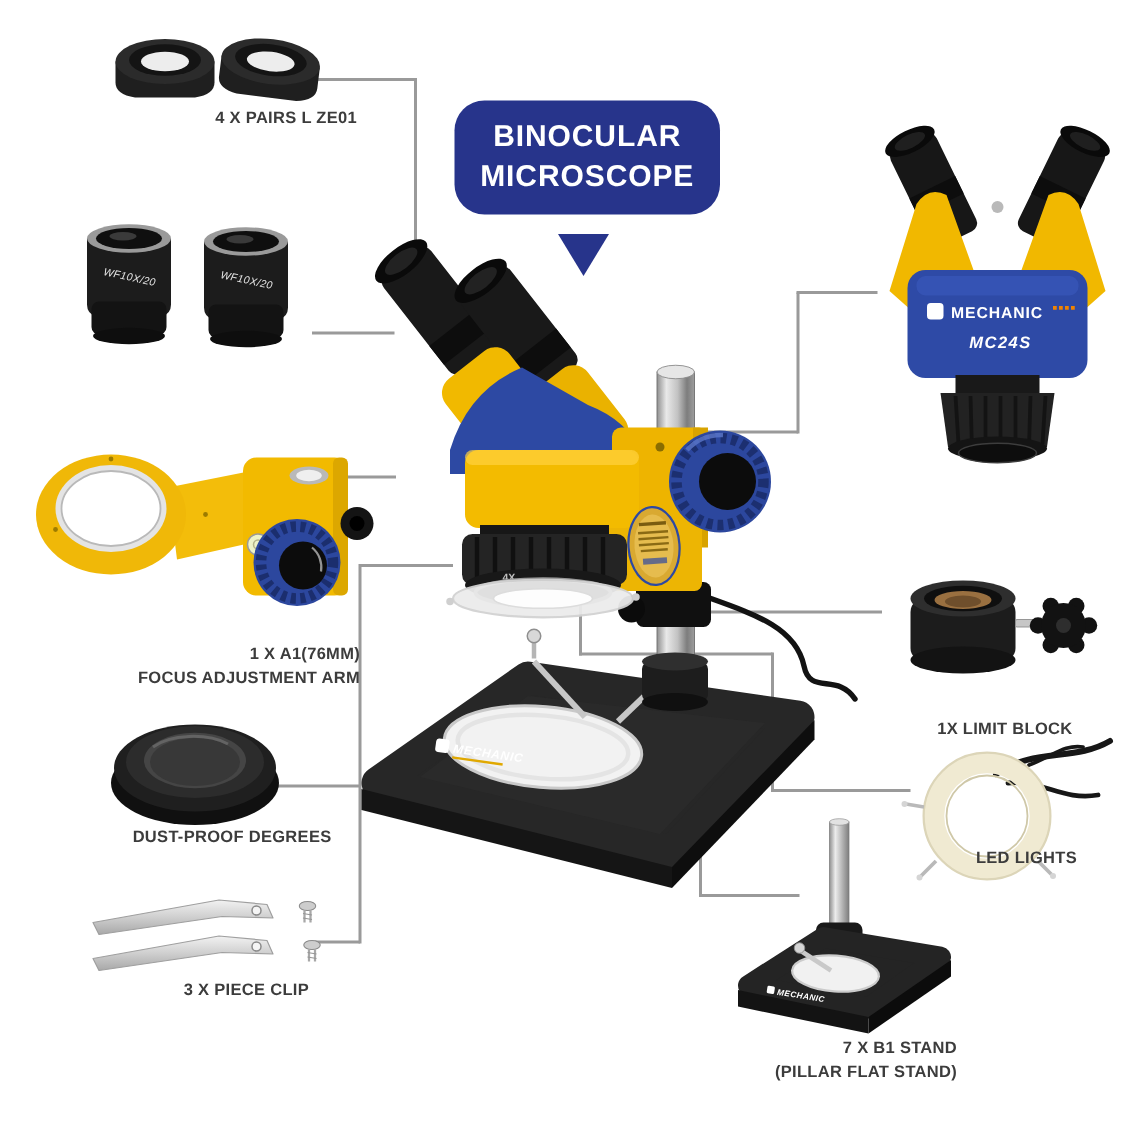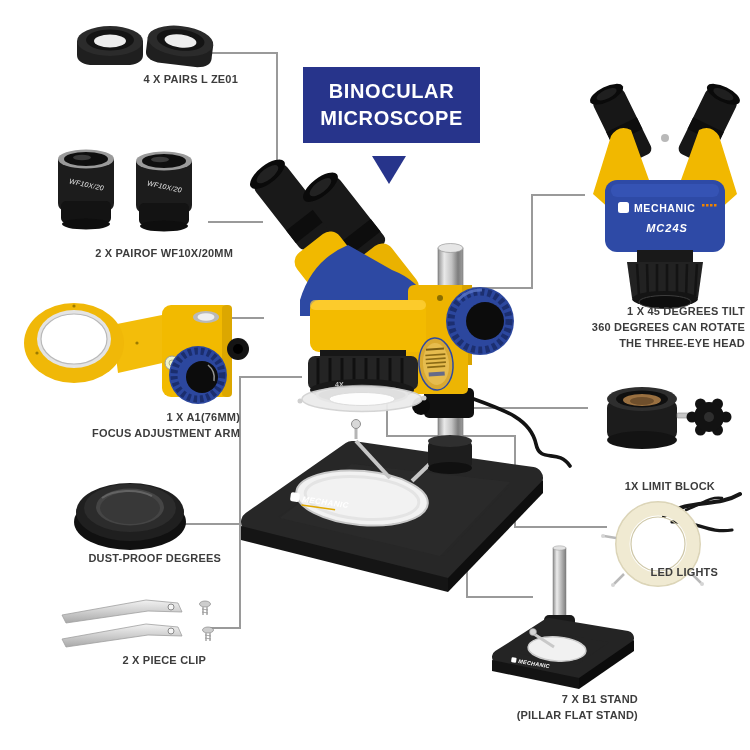--- a/index.html
+++ b/index.html
@@ -4,21 +4,21 @@
 <style>
   html,body{margin:0;padding:0;background:#fff;}
   #stage{position:relative;width:750px;height:750px;background:#ffffff;overflow:hidden;
          font-family:"Liberation Sans",sans-serif;}
   .cl{position:absolute;background:#9a9a9a;z-index:1;}
   svg.part{position:absolute;z-index:2;overflow:visible;}
   .lbl{position:absolute;z-index:3;text-align:right;font-size:11px;font-weight:bold;
        color:#3c3c3c;line-height:16px;letter-spacing:.2px;}
   .banner{position:absolute;left:303px;top:67px;width:177px;height:76px;background:#27348b;
           color:#fff;text-align:center;font-weight:bold;font-size:20px;line-height:27px;
-          padding-top:11px;box-sizing:border-box;letter-spacing:.6px;z-index:3;}
+          padding-top:11px;box-sizing:border-box;letter-spacing:.6px;z-index:3;border-radius:20px;}
   .tri{position:absolute;left:372px;top:156px;width:0;height:0;z-index:3;
        border-left:17px solid transparent;border-right:17px solid transparent;
        border-top:28px solid #27348b;}
   svg text{font-family:"Liberation Sans",sans-serif;}
   .ept{font-size:7px;font-style:italic;fill:#e8e8e8;text-anchor:middle;letter-spacing:.3px;}
   .hb{font-size:10.5px;font-weight:bold;fill:#ffffff;letter-spacing:.6px;}
   .hm{font-size:11px;font-weight:bold;font-style:italic;fill:#ffffff;letter-spacing:1px;text-anchor:middle;}
   .bb{font-size:8px;font-weight:bold;font-style:italic;fill:#ffffff;letter-spacing:.5px;}
   .sb{font-size:5.5px;font-weight:bold;font-style:italic;fill:#ffffff;letter-spacing:.3px;}
   .lm{font-size:7px;font-weight:bold;fill:#bdbdbd;}
@@ -85,21 +85,20 @@
       <path d="M3,14 L3,58 Q3,64 9,66 L53,66 Q59,64 59,58 L59,14 Z" fill="#1c1c1c"></path>
       <rect x="6" y="56" width="50" height="22" rx="5" fill="#131313"></rect>
       <ellipse cx="31" cy="79" rx="24" ry="5.5" fill="#0e0e0e"></ellipse>
       <ellipse cx="31" cy="14" rx="28" ry="9.5" fill="#9a9a9a"></ellipse>
       <ellipse cx="31" cy="14" rx="22" ry="7" fill="#0f0f0f"></ellipse>
       <ellipse cx="27" cy="12.5" rx="9" ry="2.8" fill="#3a3a3a"></ellipse>
       <text x="31" y="42" transform="rotate(12 31 42)" class="ept">WF10X/20</text>
     </g>
   </svg>
   <div class="lbl" style="left:43px;top:245px;width:190px">
-    <div>2 X PAIROF WF10X/20MM</div>
   </div>
 
   <svg class="part" style="left:12px;top:293px" width="240" height="118" viewBox="0 0 240 118">
     <polygon points="100,32 160,20 168,66 106,80" fill="#f3bd0a"></polygon>
     <ellipse cx="62" cy="50" rx="50" ry="40" fill="#f0b808"></ellipse>
     <ellipse cx="62" cy="46" rx="37" ry="29" fill="#e4e4e4"></ellipse>
     <ellipse cx="62" cy="46" rx="33" ry="25" fill="#ffffff" stroke="#b9b9b9" stroke-width="1.2"></ellipse>
     <circle cx="62" cy="13" r="1.6" fill="#9c7b00"></circle>
     <circle cx="25" cy="60" r="1.6" fill="#9c7b00"></circle>
     <circle cx="125" cy="50" r="1.6" fill="#9c7b00"></circle>
@@ -109,21 +108,21 @@
     <ellipse cx="194" cy="24" rx="8.5" ry="3.8" fill="#efefef"></ellipse>
     <circle cx="160" cy="70" r="7" fill="#eef3c8" stroke="#9a9a9a"></circle>
     <circle cx="160" cy="70" r="3" fill="none" stroke="#b5b58a"></circle>
     <circle cx="226" cy="56" r="11" fill="#141414"></circle>
     <circle cx="226" cy="56" r="5" fill="#000000"></circle>
     <circle cx="186" cy="82" r="29" fill="#2c479e"></circle>
     <circle cx="186" cy="82" r="24" fill="none" stroke="#1b2e6e" stroke-width="7" stroke-dasharray="3.4 3"></circle>
     <circle cx="190" cy="84" r="16" fill="#0c0c0c"></circle>
     <path d="M196,72 A17,17 0 0 1 202,88" stroke="#cfcfcf" stroke-width="1.5" fill="none" opacity=".7"></path>
   </svg>
-  <div class="lbl" style="left:50px;top:409px;width:190px">
+  <div class="lbl" style="left:50px;top:428px;width:190px">
     <div>1 X A1(76MM)</div>
     <div>FOCUS ADJUSTMENT ARM</div>
   </div>
 
   <svg class="part" style="left:72px;top:478px" width="120" height="80" viewBox="0 0 120 80">
     <ellipse cx="58" cy="44" rx="56" ry="28" fill="#101010"></ellipse>
     <ellipse cx="58" cy="34" rx="54" ry="29" fill="#1f1f1f"></ellipse>
     <ellipse cx="58" cy="30" rx="46" ry="24" fill="#2c2c2c"></ellipse>
     <ellipse cx="58" cy="29" rx="34" ry="18.5" fill="#454545"></ellipse>
     <ellipse cx="58" cy="30" rx="30" ry="16" fill="#383838"></ellipse>
@@ -154,21 +153,21 @@
       <path d="M-2,5 L-2,13 M2,5 L2,13" stroke="#a8a8a8" stroke-width="1.5"></path>
       <path d="M-3,7 L3,8 M-3,10 L3,11" stroke="#969696" stroke-width=".8"></path>
     </g>
     <g transform="translate(150,30)">
       <ellipse cx="0" cy="2" rx="5.5" ry="3" fill="#cdcdcd" stroke="#8a8a8a" stroke-width=".7"></ellipse>
       <path d="M-2,5 L-2,13 M2,5 L2,13" stroke="#a8a8a8" stroke-width="1.5"></path>
       <path d="M-3,7 L3,8 M-3,10 L3,11" stroke="#969696" stroke-width=".8"></path>
     </g>
   </svg>
   <div class="lbl" style="left:48px;top:652px;width:158px">
-    <div>2 X PIECE CLIP</div>
+    <div>3 X PIECE CLIP</div>
   </div>
 
   <svg class="part" style="left:585px;top:92px" width="160" height="210" viewBox="0 0 160 210">
     <g transform="translate(40,40) rotate(-26)">
       <rect x="-17" y="-42" width="34" height="72" rx="6" fill="#171717"></rect>
       <rect x="-17" y="-8" width="34" height="13" fill="#0d0d0d"></rect>
       <ellipse cx="0" cy="-42" rx="18" ry="7.5" fill="#0a0a0a"></ellipse>
       <ellipse cx="0" cy="-42" rx="11" ry="4.5" fill="#1f1f1f"></ellipse>
     </g>
     <g transform="translate(120,40) rotate(26)">
@@ -195,25 +194,20 @@
     <line x1="52" y1="172" x2="54" y2="204" stroke="#131313" stroke-width="2.5"></line>
     <line x1="62" y1="172" x2="63" y2="208" stroke="#131313" stroke-width="2.5"></line>
     <line x1="72" y1="172" x2="72" y2="210" stroke="#131313" stroke-width="2.5"></line>
     <line x1="82" y1="172" x2="82" y2="210" stroke="#131313" stroke-width="2.5"></line>
     <line x1="92" y1="172" x2="92" y2="209" stroke="#131313" stroke-width="2.5"></line>
     <line x1="102" y1="172" x2="101" y2="206" stroke="#131313" stroke-width="2.5"></line>
     <line x1="112" y1="172" x2="110" y2="204" stroke="#131313" stroke-width="2.5"></line>
     <ellipse cx="80" cy="207" rx="33" ry="8" fill="#141414"></ellipse>
     <ellipse cx="80" cy="210" rx="26" ry="6.5" fill="#0d0d0d" stroke="#3d3d3d"></ellipse>
   </svg>
-  <div class="lbl" style="left:550px;top:303px;width:195px">
-    <div>1 X 45 DEGREES TILT</div>
-    <div>360 DEGREES CAN ROTATE</div>
-    <div>THE THREE-EYE HEAD</div>
-  </div>
 
   <svg class="part" style="left:595px;top:382px" width="140" height="75" viewBox="0 0 140 75">
     <rect x="12" y="17" width="70" height="42" rx="9" fill="#1c1c1c"></rect>
     <ellipse cx="47" cy="58" rx="35" ry="9" fill="#131313"></ellipse>
     <ellipse cx="47" cy="17" rx="35" ry="12" fill="#2e2e2e"></ellipse>
     <ellipse cx="47" cy="17" rx="26" ry="8.5" fill="#0f0f0f"></ellipse>
     <ellipse cx="47" cy="18" rx="19" ry="6" fill="#9a7040"></ellipse>
     <ellipse cx="47" cy="19" rx="12" ry="4" fill="#6f4f2c"></ellipse>
     <rect x="82" y="31" width="17" height="5" rx="1" fill="#c6c6c6" stroke="#8d8d8d" stroke-width=".6"></rect>
     <circle cx="131" cy="35" r="5.5" fill="#121212"></circle>

